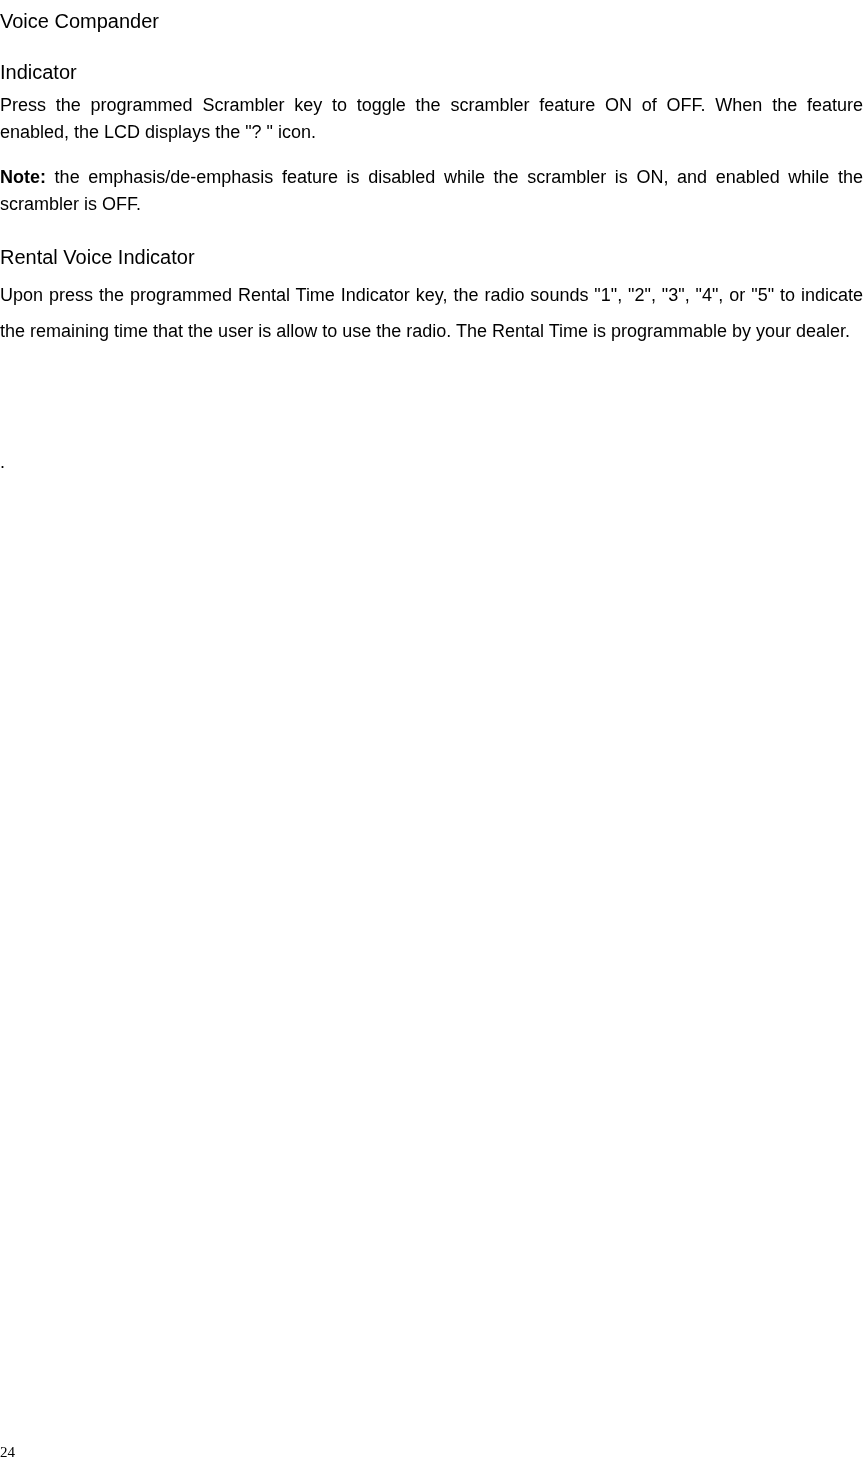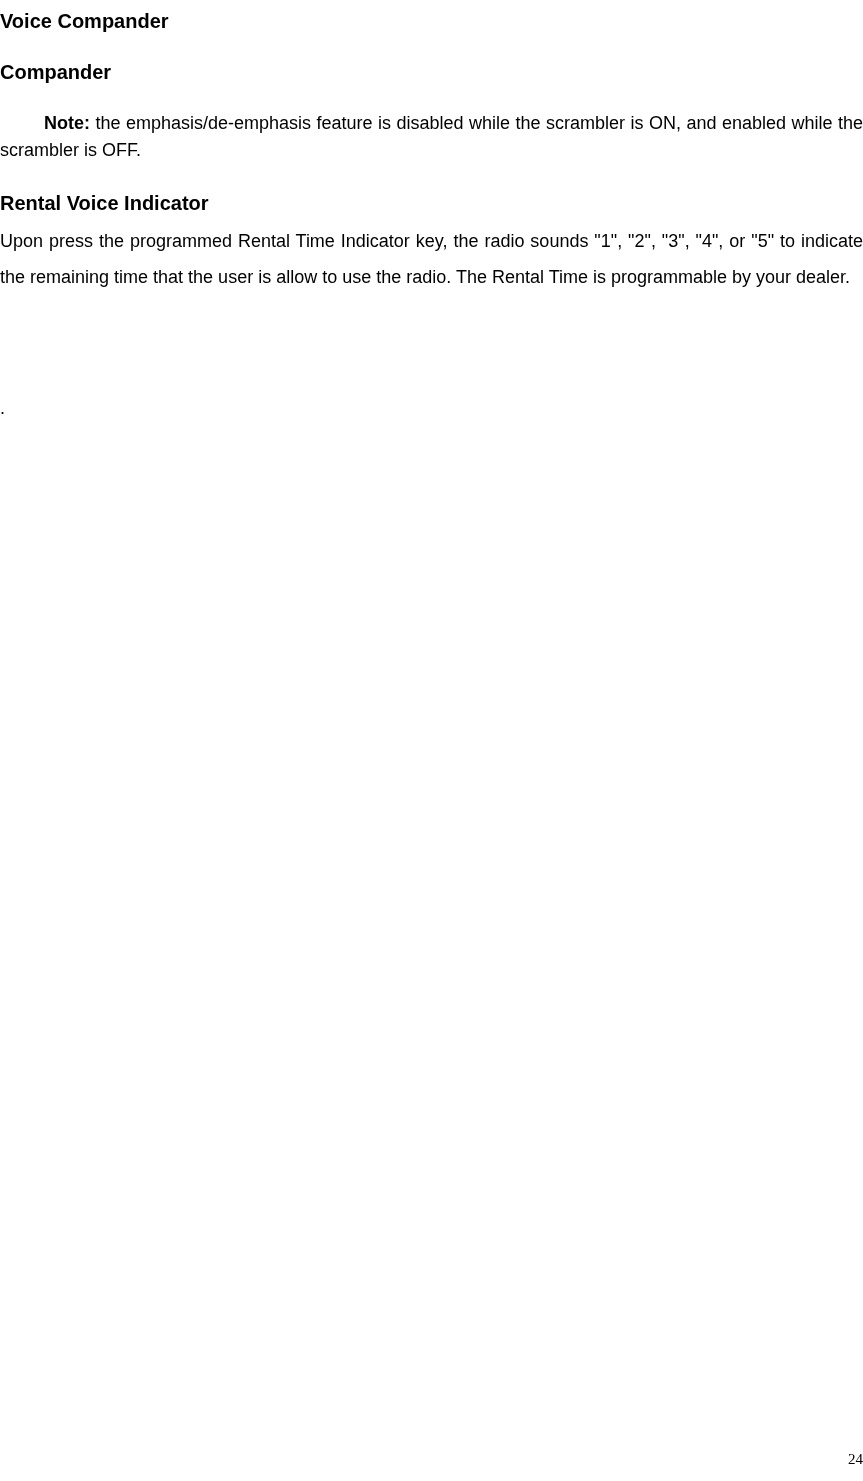--- a/index.html
+++ b/index.html
@@ -14,63 +14,63 @@
       background: #ffffff;
       color: #000000;
       position: relative;
       padding: 10px 0 0 0;
     }
     .content {
       padding: 0;
     }
     h2 {
       font-size: 20px;
-      font-weight: bold;
+      font-weight: normal;
       margin-bottom: 8px;
     }
     p {
       font-size: 18px;
       line-height: 1.5;
       text-align: justify;
     }
     .section {
       margin-bottom: 28px;
     }
     .bold {
       font-weight: bold;
-      margin-left: 44px;
     }
     .spaced {
       line-height: 2.0;
     }
     .page-number {
       position: absolute;
-      bottom: 13px;
+      bottom: 20px;
       left: 0;
       right: 0;
-      text-align: right;
+      text-align: left;
       font-size: 15px;
       font-family: 'Times New Roman', Times, serif;
     }
     .dot {
       font-size: 18px;
       margin-top: 100px;
     }
   </style>
 </head>
 <body>
 
 <div class="content">
 
   <div class="section">
     <h2>Voice Compander</h2>
   </div>
 
   <div class="section">
-    <h2>Compander</h2>
+    <h2>Indicator</h2>
+    <p>Press the programmed Scrambler key to toggle the scrambler feature ON of OFF. When the feature enabled, the LCD displays the "? " icon.</p>
     <br>
     <p><span class="bold">Note:</span><span> the emphasis/de-emphasis feature is disabled while the scrambler is ON, and enabled while the scrambler is OFF.</span></p>
   </div>
 
   <div class="section">
     <h2>Rental Voice Indicator</h2>
     <p class="spaced">Upon press the programmed Rental Time Indicator key, the radio sounds "1", "2", "3", "4", or "5" to indicate the remaining time that the user is allow to use the radio. The Rental Time is programmable by your dealer.</p>
   </div>
 
   <p class="dot">.</p>

